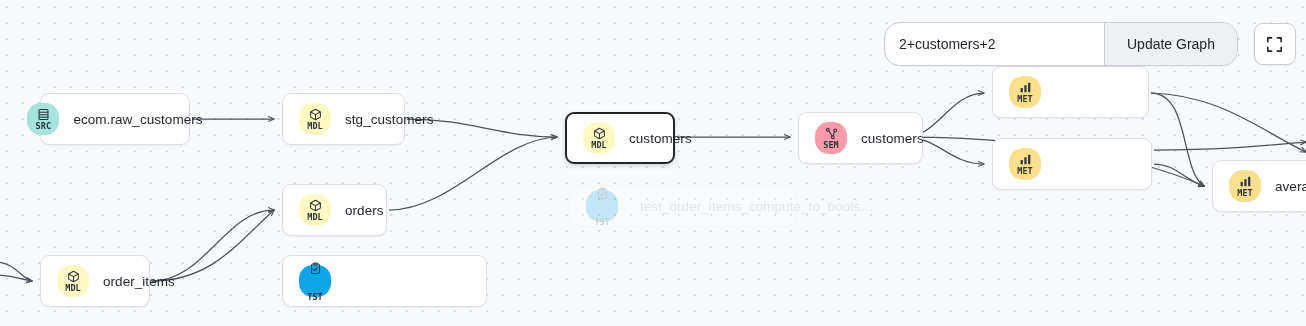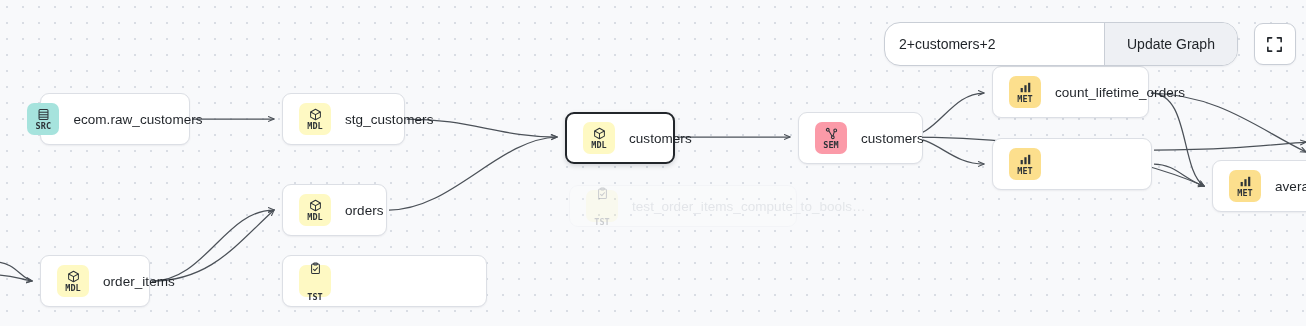--- a/index.html
+++ b/index.html
@@ -53,21 +53,21 @@
   }
   .node.dimmed {
     opacity: 0.22;
     box-shadow: none;
     border-color: #e3e6eb;
   }
   .badge {
     flex: 0 0 auto;
     width: 32px;
     height: 32px;
-    border-radius: 7px;
+    border-radius: 14px;
     display: flex;
     flex-direction: column;
     align-items: center;
     justify-content: center;
     gap: 0px;
     line-height: 1;
   }
   .badge svg {
     display: block;
     width: 13px;
@@ -79,28 +79,28 @@
     font-size: 8.5px;
     font-weight: 700;
     letter-spacing: 0.1px;
     color: #2d3338;
     margin-top: 1px;
   }
   .badge-src { background: #a6e3dd; }
   .badge-mdl { background: #fef9c3; }
   .badge-sem { background: #fb9aa8; }
   .badge-met { background: #fcdf8d; }
-  .badge-tst { background: #fef9c3; gap: 17px; }
+  .badge-tst { background: #0ea5e9; gap: 17px; }
   .node-label {
     font-size: 13.5px;
     color: #1f2328;
     white-space: nowrap;
     letter-spacing: 0.05px;
   }
-  .node.dimmed .node-label { color: #9aa2ab; }
+  .node.dimmed .node-label { color: #9aa2ab; margin-left: 8px; }
   
   #toolbar {
     position: absolute;
     top: 22px;
     left: 884px;
     display: flex;
     align-items: center;
     gap: 16px;
   }
   .input-group {
@@ -285,21 +285,20 @@
         <div class="badge badge-met">
           <span>
             <svg viewBox="0 0 16 16">
               <rect x="2" y="8.6" width="2.7" height="5.2" fill="#2d3338"></rect>
               <rect x="6.6" y="5.2" width="2.7" height="8.6" fill="#2d3338"></rect>
               <rect x="11.2" y="2.2" width="2.7" height="11.6" fill="#2d3338"></rect>
             </svg>
           </span>
           <span class="badge-text">MET</span>
         </div>
-        <span class="node-label">count_lifetime_orders</span>
       </div>
       <div class="node" style="left: 992px; top: 138px; width: 160px; height: 52px;">
         <div class="badge badge-met">
           <span>
             <svg viewBox="0 0 16 16">
               <rect x="2" y="8.6" width="2.7" height="5.2" fill="#2d3338"></rect>
               <rect x="6.6" y="5.2" width="2.7" height="8.6" fill="#2d3338"></rect>
               <rect x="11.2" y="2.2" width="2.7" height="11.6" fill="#2d3338"></rect>
             </svg>
           </span>

